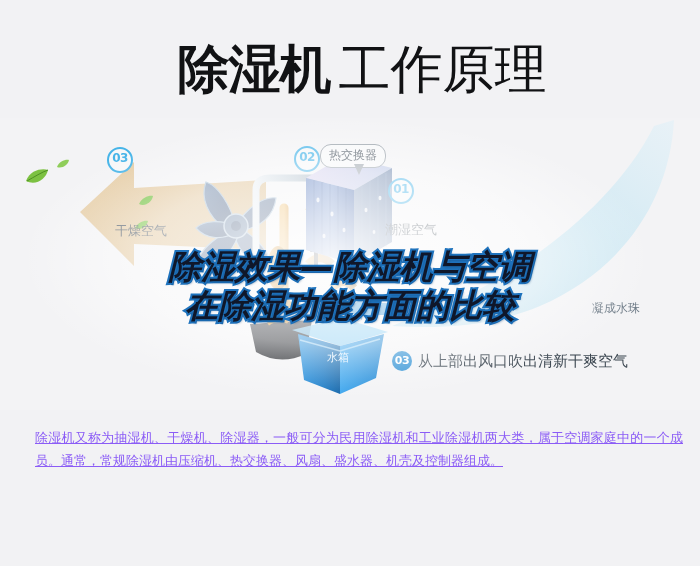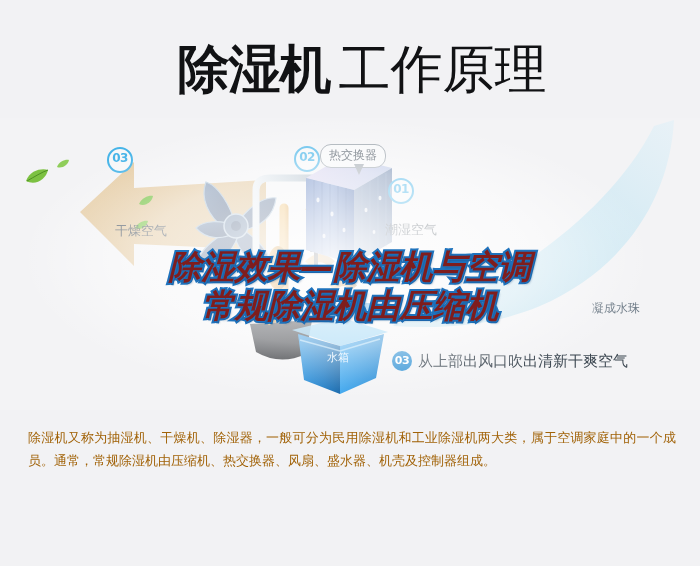--- a/index.html
+++ b/index.html
@@ -192,21 +192,21 @@
     text-align: center;
     z-index: 40;
     pointer-events: none;
   }
   .overlay-line {
     display: block;
     font-size: 33px;
     line-height: 39px;
     font-weight: bold;
     font-style: italic;
-    color: #7f1d1d;
+    color: #0f172a;
     letter-spacing: 0px;
     -webkit-text-stroke: 4px #1f73bd;
     paint-order: stroke fill;
     text-shadow:
       0 0 1px #1f73bd,
       1px 1px 0 #1f73bd,
       2px 2px 2px rgba(20,70,120,0.35);
     text-align: center;
   }
 
@@ -215,26 +215,27 @@
     position: absolute;
     left: 0;
     top: 410px;
     width: 700px;
     height: 156px;
     background: #f2f2f4;
     padding: 0;
   }
   .para {
     position: absolute;
-    left: 28px;
+    left: 35px;
     width: 648px;
-    color: #a16207;
+    color: #8b5cf6;
     font-size: 13px;
     line-height: 23px;
     text-align: justify;
+    text-decoration: underline;
   }
   .para-1 { top: 16px; }
   .para-2 { top: 68px; }
 </style>
 </head>
 <body>
 
 <div class="page">
 
   <div class="header">
@@ -465,20 +466,20 @@
 
     <div class="caption-row" style="left:392px; top:233px;">
       <span class="badge-solid" style="position:relative;left:0;top:0;">03</span>
       <span class="caption-text">从上部出风口吹出清新干爽空气</span>
     </div>
 
   </div>
 
   <div class="overlay">
     <span class="overlay-line">除湿效果—除湿机与空调</span>
-    <span class="overlay-line">常规除湿机由压缩机</span>
+    <span class="overlay-line">在除湿功能方面的比较</span>
   </div>
 
   <div class="body-text">
     <div class="para para-1">除湿机又称为抽湿机、干燥机、除湿器，一般可分为民用除湿机和工业除湿机两大类，属于空调家庭中的一个成员。通常，常规除湿机由压缩机、热交换器、风扇、盛水器、机壳及控制器组成。</div>
   </div>
 
 </div>
 
 </body></html>

